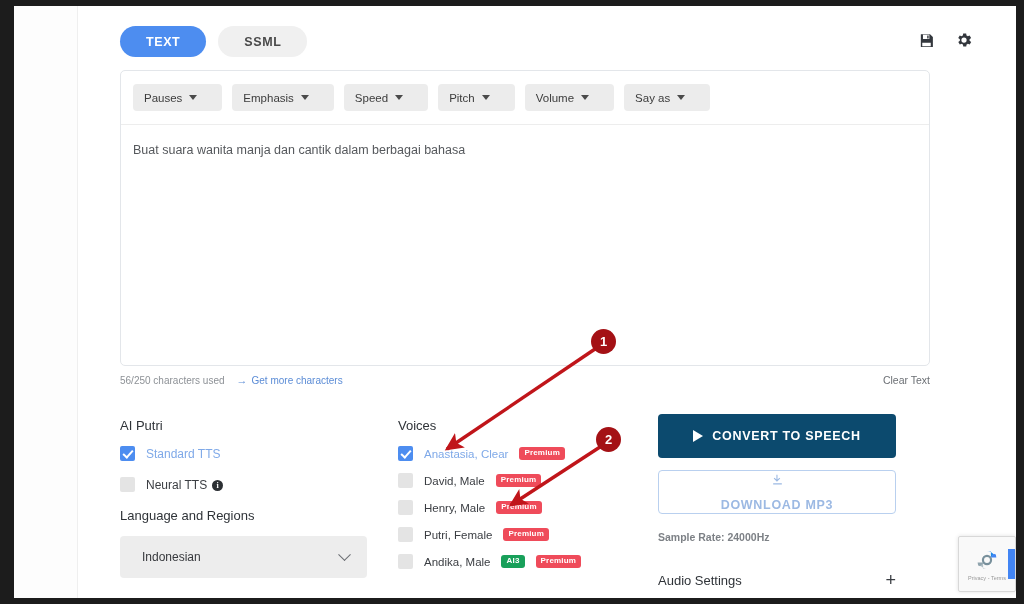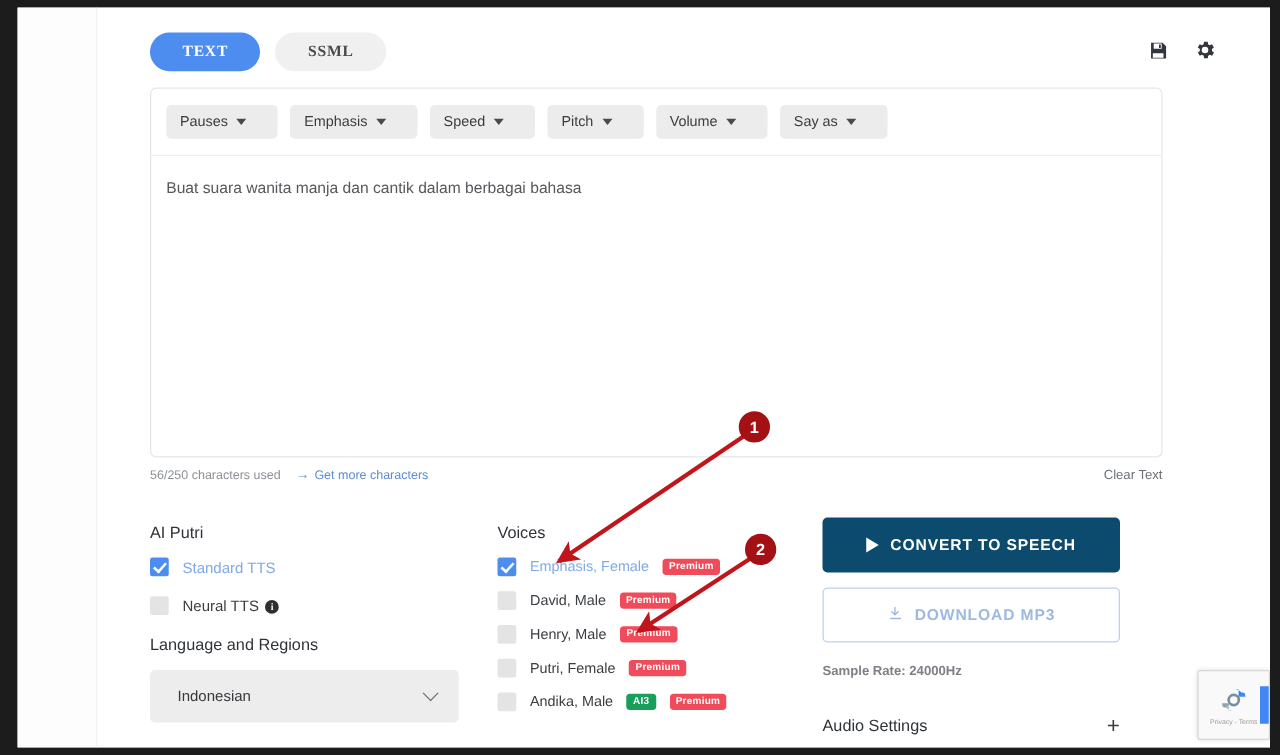--- a/index.html
+++ b/index.html
@@ -48,21 +48,21 @@
   }
   .tab {
     border: none;
     border-radius: 18px;
     height: 31px;
     padding: 0 26px;
     font-size: 12.5px;
     font-weight: bold;
     letter-spacing: .6px;
     cursor: pointer;
-    font-family: Liberation Serif, serif;
+    font-family: Liberation Sans, sans-serif;
   }
   .tab.active { background: #4d8df0; color: #ffffff; }
   .tab.inactive { background: #f0f0f0; color: #4a4a4a; }
 
   
   .top-icons {
     position: absolute;
     right: 42px; top: 24px;
     display: flex;
     align-items: center;
@@ -263,20 +263,21 @@
     border-radius: 4px;
     font-size: 12.5px;
     font-weight: bold;
     letter-spacing: .7px;
     display: flex;
     align-items: center;
     justify-content: center;
     gap: 9px;
     cursor: pointer;
     font-family: "Liberation Sans", sans-serif;
+    flex-direction: column;
   }
   .sample-rate {
     margin-top: 17px;
     font-size: 10.5px;
     color: #7d8186;
     font-weight: bold;
   }
   .audio-settings {
     margin-top: 28px;
     width: 238px;
@@ -423,21 +424,21 @@
           <span>Indonesian</span>
           <span class="chev"></span>
         </div>
       </div>
 
       <div class="col-mid">
         <div class="section-title">Voices</div>
 
         <div class="voice-row">
           <span class="cbox checked"></span>
-          <span class="voice-name sel">Emphasis, Female</span>
+          <span class="voice-name sel">Anastasia, Clear</span>
           <span class="badge premium">Premium</span>
         </div>
 
         <div class="voice-row">
           <span class="cbox"></span>
           <span class="voice-name">David, Male</span>
           <span class="badge premium">Premium</span>
         </div>
 
         <div class="voice-row">

